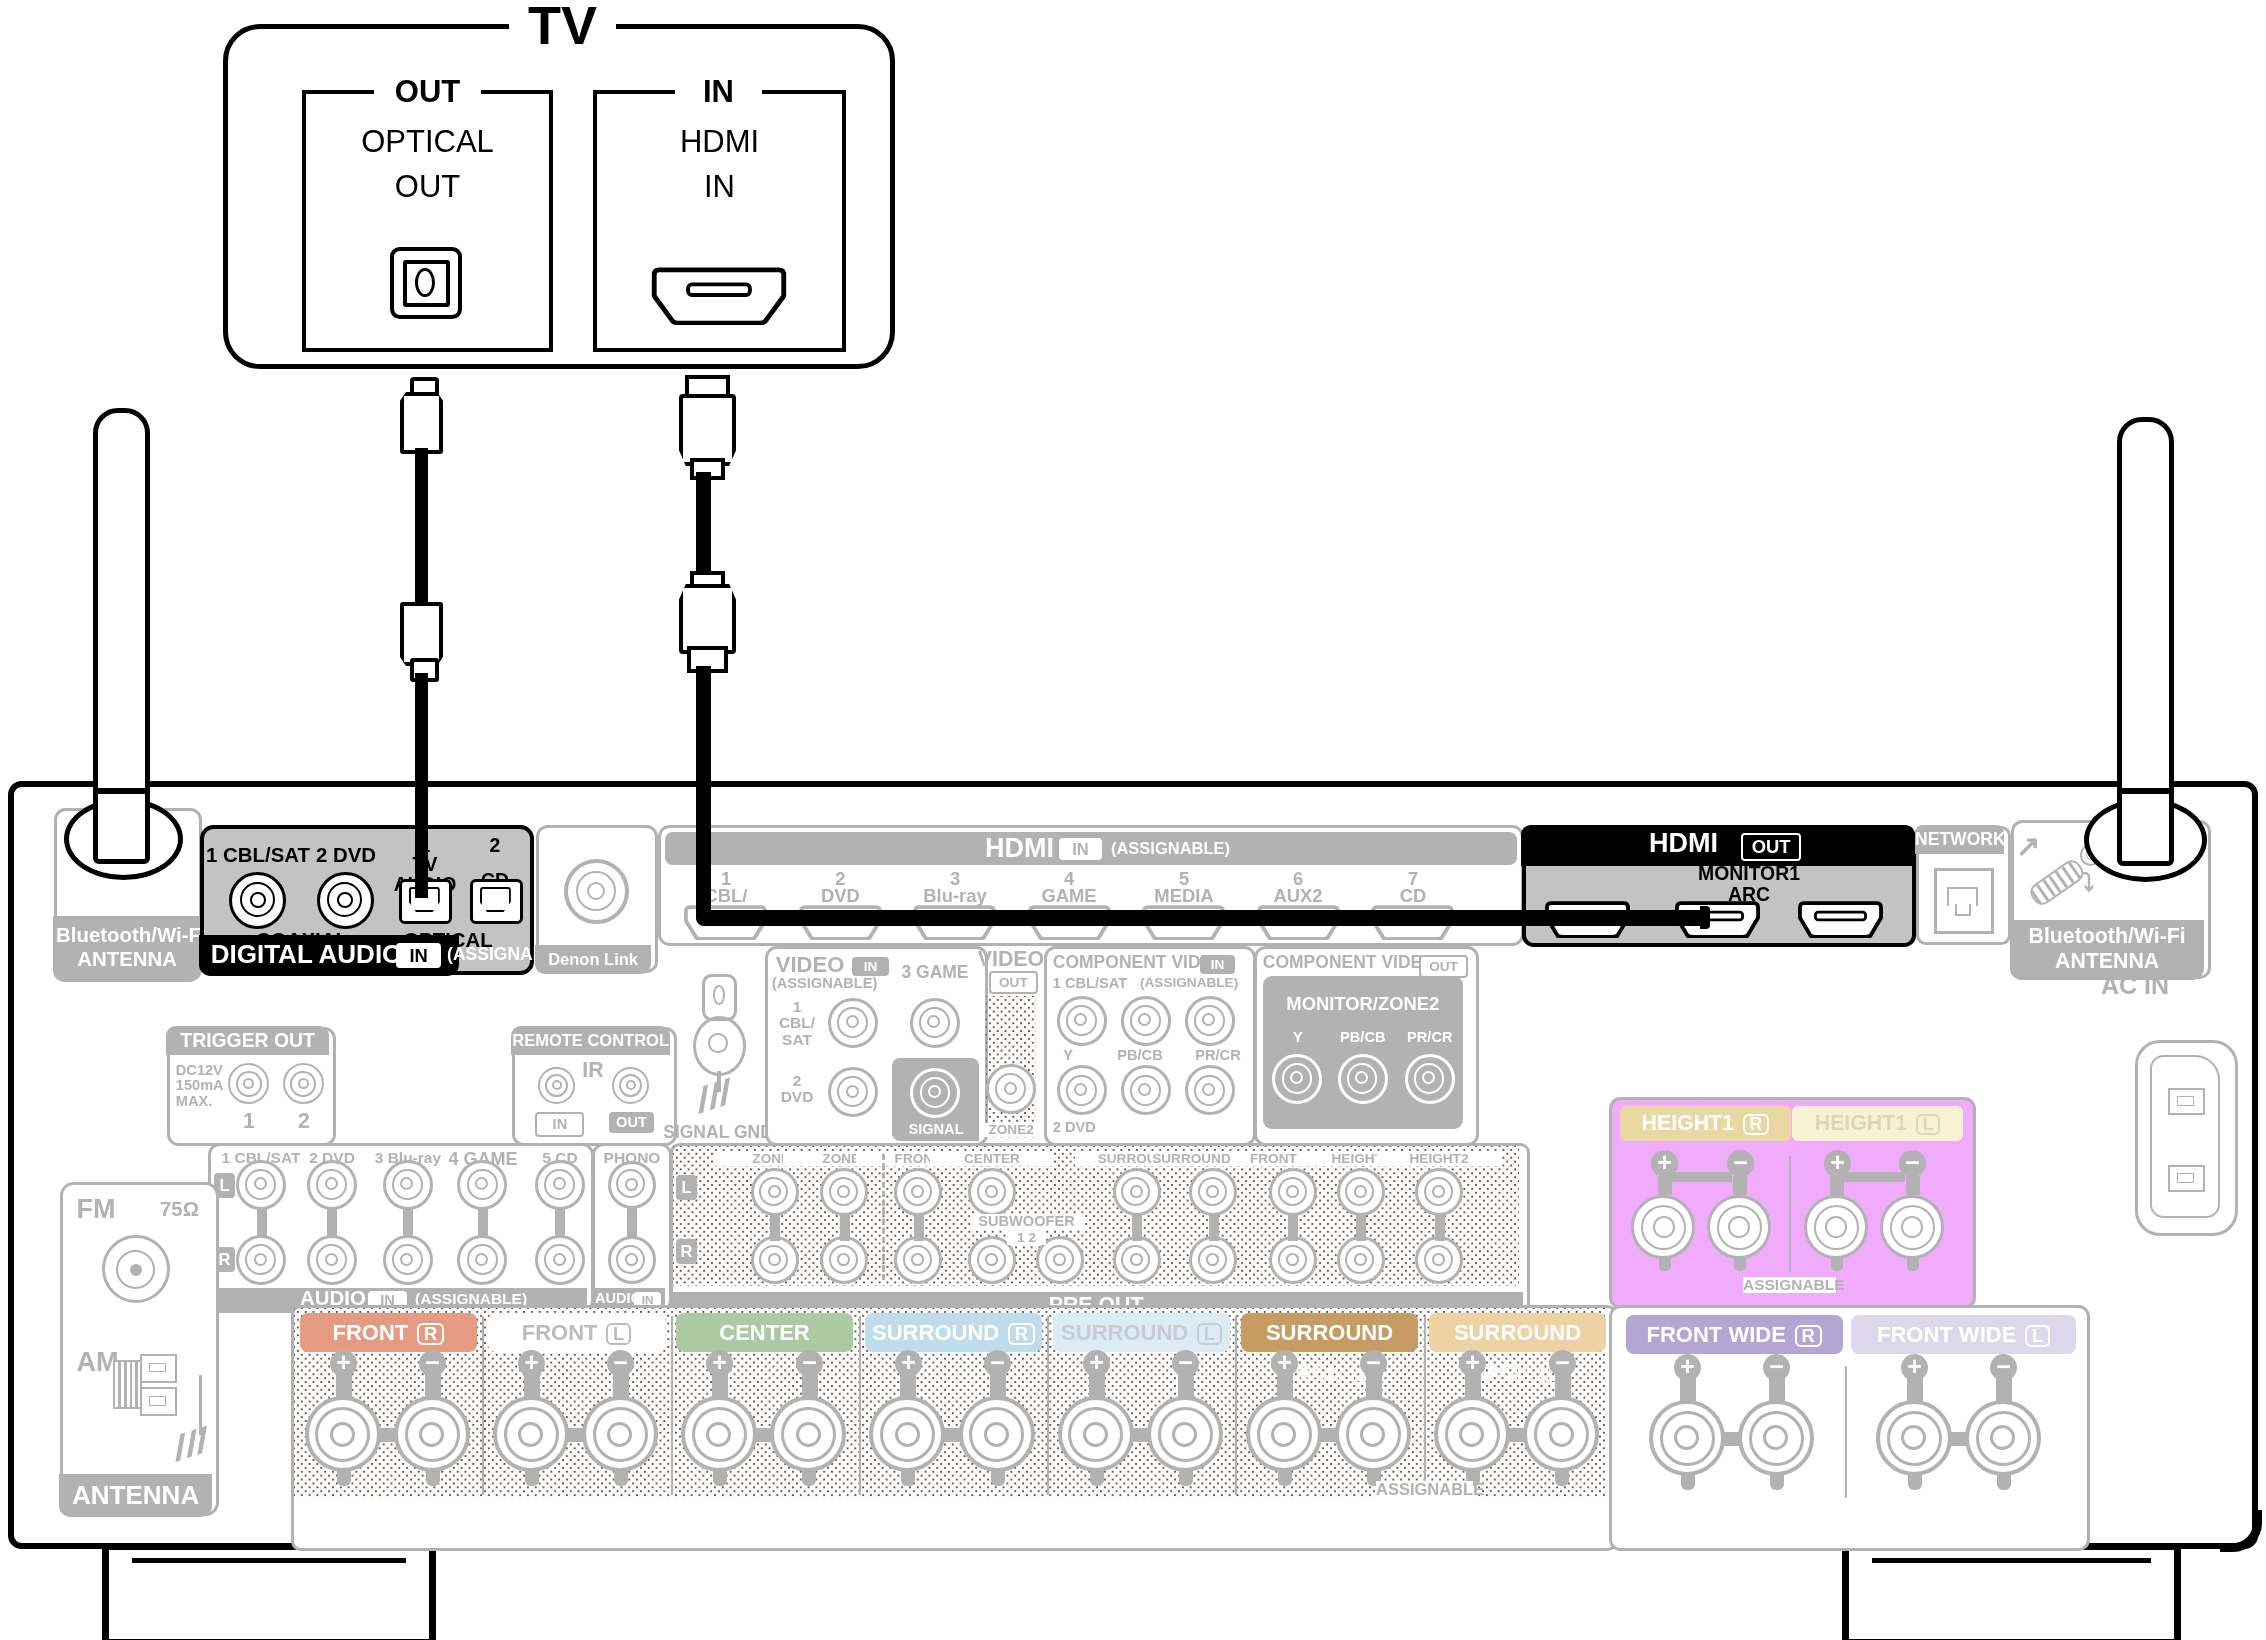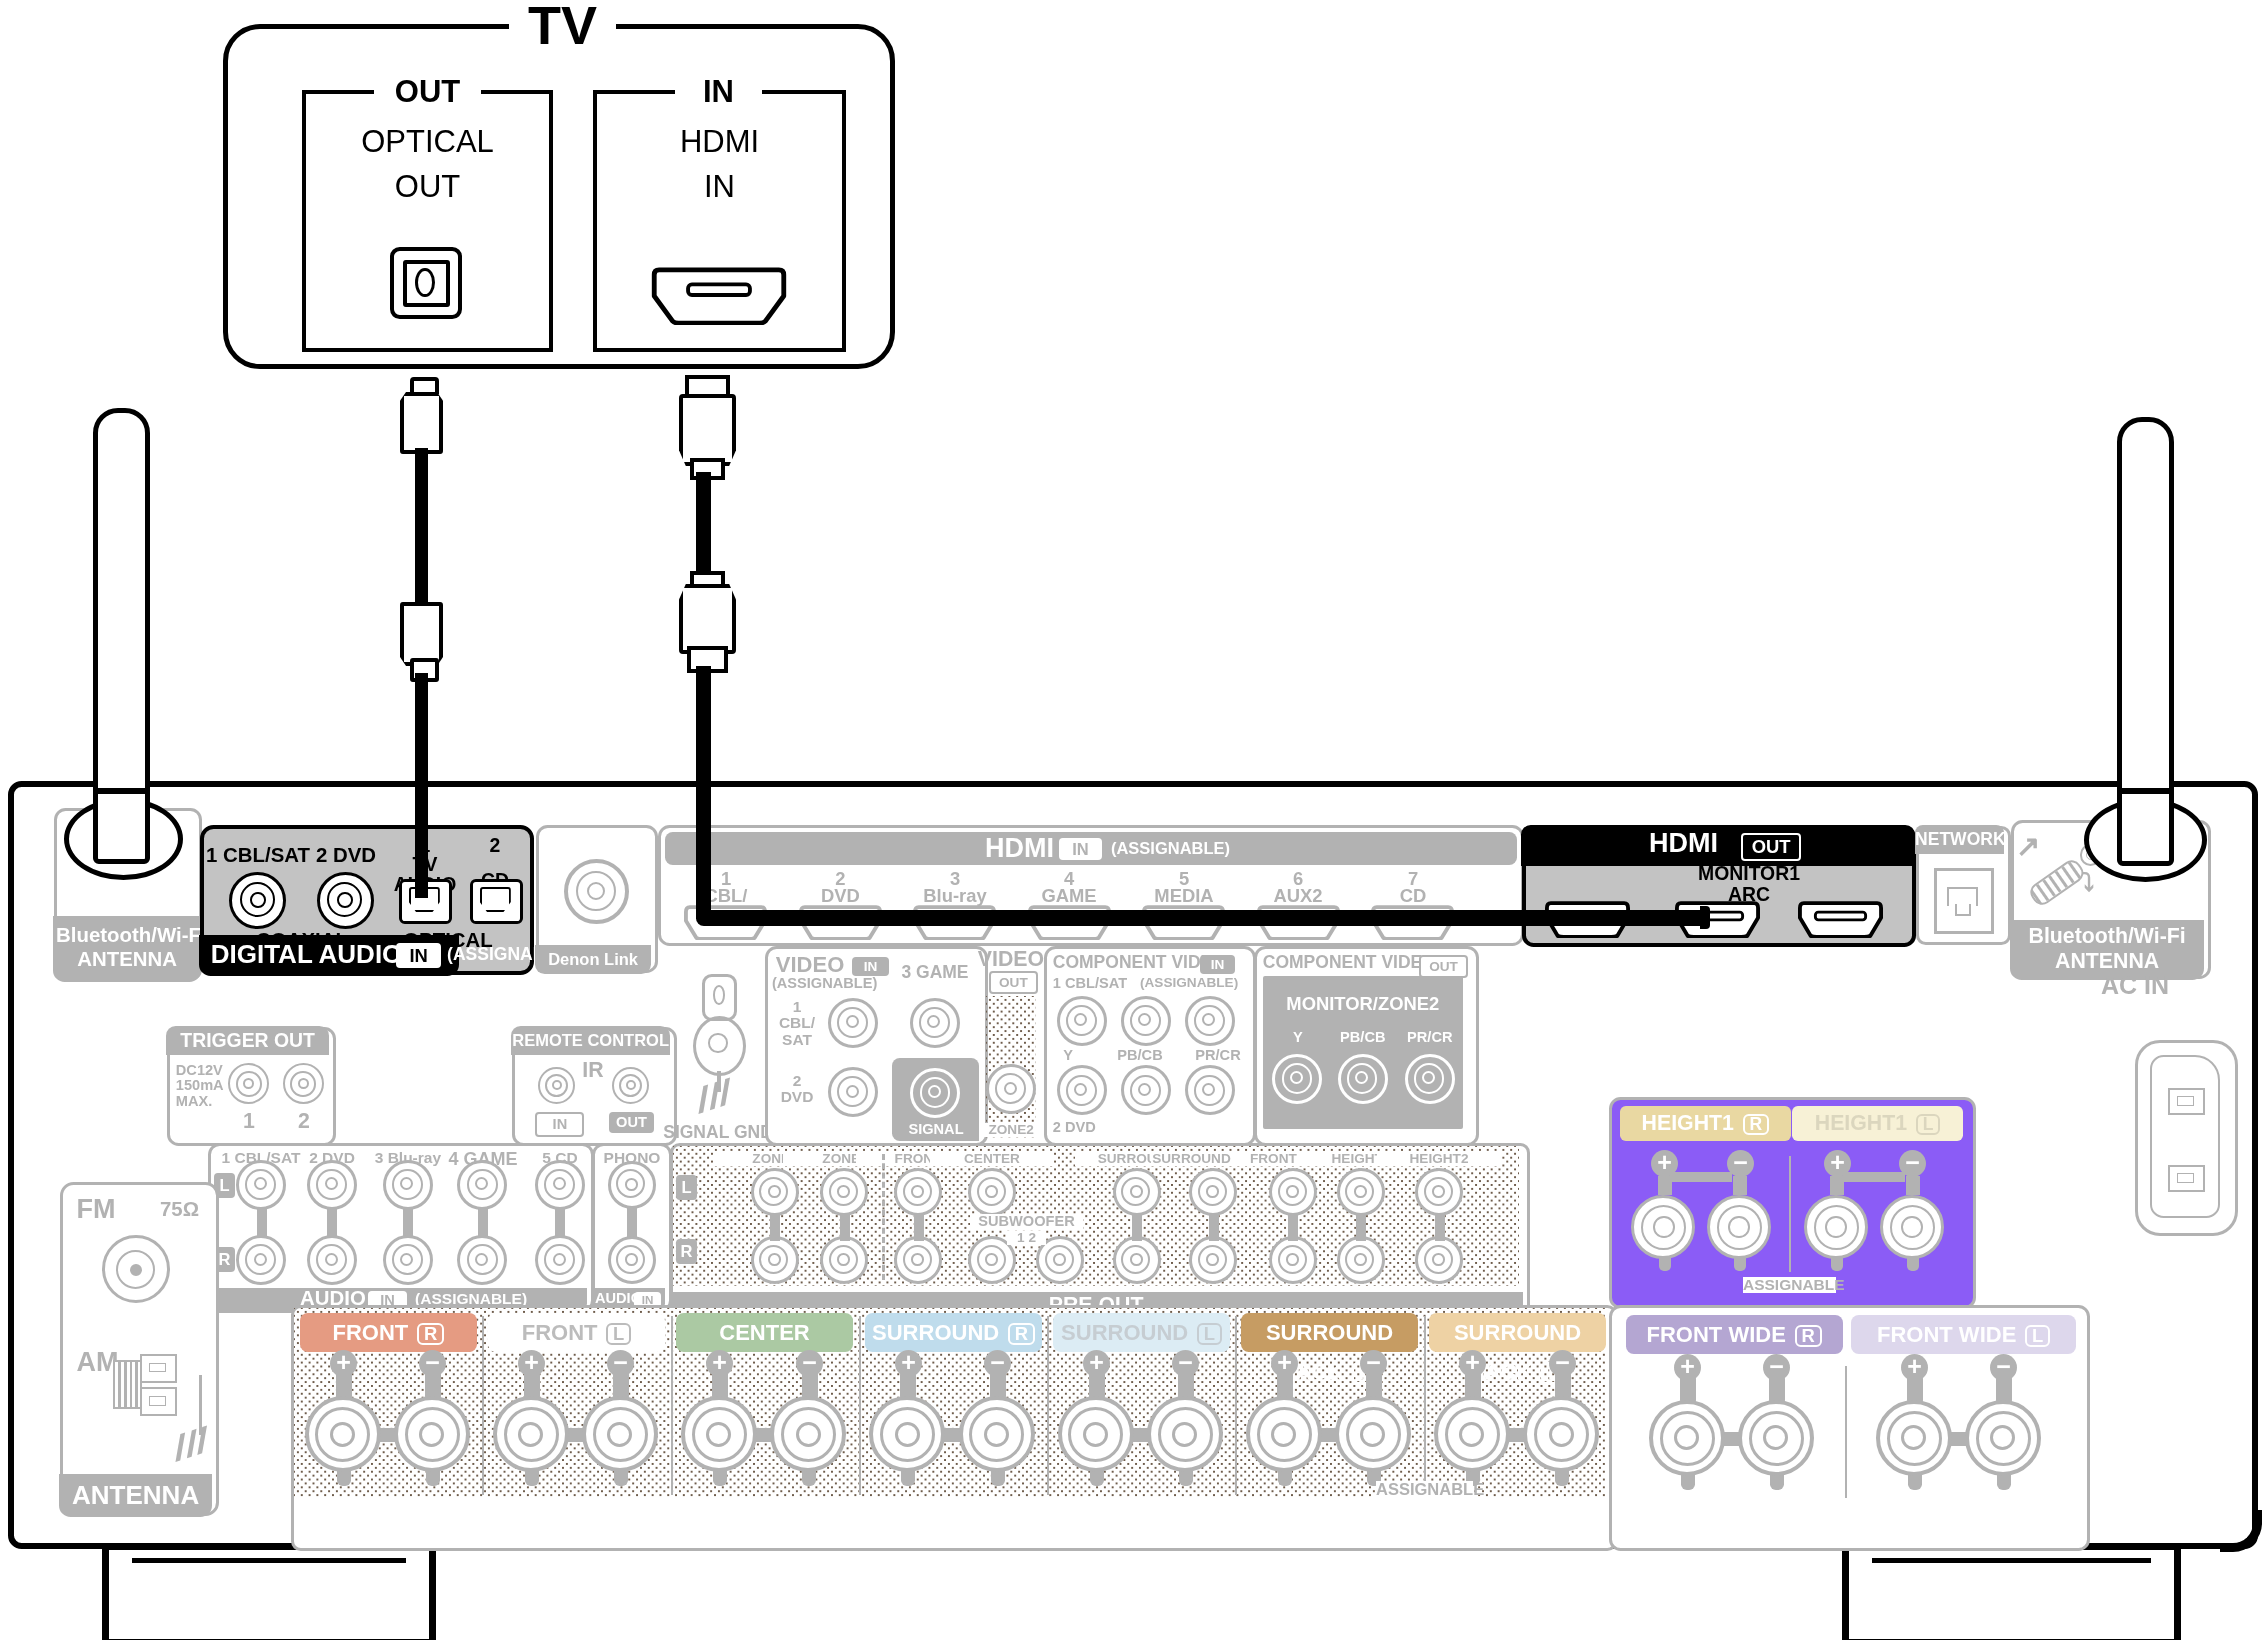--- a/index.html
+++ b/index.html
@@ -332,21 +332,21 @@
       <div style="position: absolute; left: 0px; top: 0px; width: 0px; height: 0px;">
         <div style="position: absolute; left: 138px; top: 116px; width: 44px; height: 44px; border: 3.3px solid rgb(178, 178, 178); border-radius: 50%; background: rgb(255, 255, 255);"></div>
         <div style="position: absolute; left: 147px; top: 126px; width: 26.5px; height: 26.5px; border: 2.9px solid rgb(178, 178, 178); border-radius: 50%; background: transparent;"></div>
         <div style="position: absolute; left: 155px; top: 134px; width: 9.3px; height: 9.3px; border: 2.9px solid rgb(178, 178, 178); border-radius: 50%; background: transparent;"></div>
       </div>
       <div style="position: absolute; left: 5.8px; top: 171px; font-size: 14.6px; color: rgb(178, 178, 178); text-align: left; white-space: pre; line-height: 1.05; font-weight: 700;">2 DVD</div>
     </div>
     <div style="position: absolute; left: 1254px; top: 946px; width: 219px; height: 194px; border: 3.9px solid rgb(178, 178, 178); border-radius: 11.6px; background: rgb(255, 255, 255);">
       <div style="position: absolute; left: 5.8px; top: 3.9px; font-size: 17.5px; color: rgb(178, 178, 178); text-align: left; white-space: pre; line-height: 1.05; font-weight: 700;">COMPONENT VIDEO</div>
       <div style="position: absolute; left: 162px; top: 5.8px; width: 45px; height: 19.4px; line-height: 19.4px; text-align: center; font-size: 13.6px; border-radius: 3.9px; border: 2.9px solid rgb(178, 178, 178); color: rgb(178, 178, 178); background: rgb(255, 255, 255);">OUT</div>
-      <div style="position: absolute; left: 5.8px; top: 27px; width: 200px; height: 153px; background: rgb(178, 178, 178); border-radius: 2px;">
+      <div style="position: absolute; left: 5.8px; top: 27px; width: 200px; height: 153px; background: rgb(178, 178, 178); border-radius: 9px;">
         <div style="position: absolute; left: -94px; top: 17.5px; width: 388px; font-size: 18.4px; color: rgb(255, 255, 255); text-align: center; white-space: pre; line-height: 1.05; font-weight: 700;">MONITOR/ZONE2</div>
         <div style="position: absolute; left: -159px; top: 54px; width: 388px; font-size: 14.6px; color: rgb(255, 255, 255); text-align: center; white-space: pre; line-height: 1.05; font-weight: 700;">Y</div>
         <div style="position: absolute; left: -94px; top: 54px; width: 388px; font-size: 14.6px; color: rgb(255, 255, 255); text-align: center; white-space: pre; line-height: 1.05; font-weight: 700;">PB/CB</div>
         <div style="position: absolute; left: -27px; top: 54px; width: 388px; font-size: 14.6px; color: rgb(255, 255, 255); text-align: center; white-space: pre; line-height: 1.05; font-weight: 700;">PR/CR</div>
         <div style="position: absolute; left: 0px; top: 0px; width: 0px; height: 0px;">
           <div style="position: absolute; left: 9.7px; top: 78px; width: 44px; height: 44px; border: 3.3px solid rgb(255, 255, 255); border-radius: 50%; background: rgb(178, 178, 178);"></div>
           <div style="position: absolute; left: 19px; top: 87px; width: 26.5px; height: 26.5px; border: 2.9px solid rgb(255, 255, 255); border-radius: 50%; background: transparent;"></div>
           <div style="position: absolute; left: 27px; top: 95px; width: 9.3px; height: 9.3px; border: 2.9px solid rgb(255, 255, 255); border-radius: 50%; background: transparent;"></div>
         </div>
         <div style="position: absolute; left: 0px; top: 0px; width: 0px; height: 0px;">
@@ -722,21 +722,21 @@
       </div>
       <div style="position: absolute; left: 0px; top: 0px; width: 0px; height: 0px;">
         <div style="position: absolute; left: 1261px; top: 63px; width: 15.5px; height: 29px; background: rgb(178, 178, 178); border-radius: 3.9px;"></div>
         <div style="position: absolute; left: 1261px; top: 160px; width: 13.6px; height: 17.5px; background: rgb(178, 178, 178); border-radius: 0px 0px 5.8px 5.8px;"></div>
         <div style="position: absolute; left: 1229px; top: 88px; width: 68px; height: 68px; border: 4.9px solid rgb(178, 178, 178); border-radius: 50%; background: rgb(255, 255, 255);"></div>
         <div style="position: absolute; left: 1240px; top: 99px; width: 49px; height: 49px; border: 3.9px solid rgb(178, 178, 178); border-radius: 50%; background: rgb(255, 255, 255);"></div>
         <div style="position: absolute; left: 1255px; top: 114px; width: 19.4px; height: 19.4px; border: 3.9px solid rgb(178, 178, 178); border-radius: 50%; background: rgb(255, 255, 255);"></div>
       </div>
       <div style="position: absolute; left: 1082px; top: 173px; width: 97px; font-size: 16.5px; color: rgb(178, 178, 178); text-align: center; white-space: pre; line-height: 1.05; font-weight: 700; background: rgb(255, 255, 255);">ASSIGNABLE</div>
     </div>
-    <div style="position: absolute; left: 1609px; top: 1097px; width: 361px; height: 206px; border: 3.9px solid rgb(178, 178, 178); border-radius: 11.6px; background: #8b5cf6;">
+    <div style="position: absolute; left: 1609px; top: 1097px; width: 361px; height: 206px; border: 3.9px solid rgb(178, 178, 178); border-radius: 11.6px; background: #f0abfc;">
       <div style="position: absolute; left: 7.8px; top: 5.8px; width: 171px; height: 35px; background: rgb(233, 216, 162); color: rgb(255, 255, 255); border-radius: 5.8px; text-align: center; font-size: 21.3px; line-height: 35px;">HEIGHT1<span class="chbox" style="font-size: 17.5px;">R</span></div>
       <div style="position: absolute; left: 180px; top: 5.8px; width: 171px; height: 35px; background: rgb(247, 241, 214); color: rgb(219, 214, 190); border-radius: 5.8px; text-align: center; font-size: 21.3px; line-height: 35px;">HEIGHT1<span class="chbox" style="font-size: 17.5px;">L</span></div>
       <div style="position: absolute; left: 177px; top: 56px; width: 0px; height: 116px; border-left: 2.9px solid rgb(178, 178, 178);"></div>
       <div style="position: absolute; left: 39px; top: 50px; width: 27px; height: 27px; border-radius: 50%; background: rgb(178, 178, 178); color: rgb(255, 255, 255); text-align: center; line-height: 25px; font-size: 25px;">+</div>
       <div style="position: absolute; left: 115px; top: 50px; width: 27px; height: 27px; border-radius: 50%; background: rgb(178, 178, 178); color: rgb(255, 255, 255); text-align: center; line-height: 25px; font-size: 25px;">−</div>
       <div style="position: absolute; left: 212px; top: 50px; width: 27px; height: 27px; border-radius: 50%; background: rgb(178, 178, 178); color: rgb(255, 255, 255); text-align: center; line-height: 25px; font-size: 25px;">+</div>
       <div style="position: absolute; left: 287px; top: 50px; width: 27px; height: 27px; border-radius: 50%; background: rgb(178, 178, 178); color: rgb(255, 255, 255); text-align: center; line-height: 25px; font-size: 25px;">−</div>
       <div style="position: absolute; left: 46px; top: 76px; width: 13.6px; height: 19.4px; background: rgb(178, 178, 178);"></div>
       <div style="position: absolute; left: 0px; top: 0px; width: 0px; height: 0px;">
         <div style="position: absolute; left: 19.4px; top: 95px; width: 58px; height: 58px; border: 3.9px solid rgb(178, 178, 178); border-radius: 50%; background: rgb(255, 255, 255);"></div>

